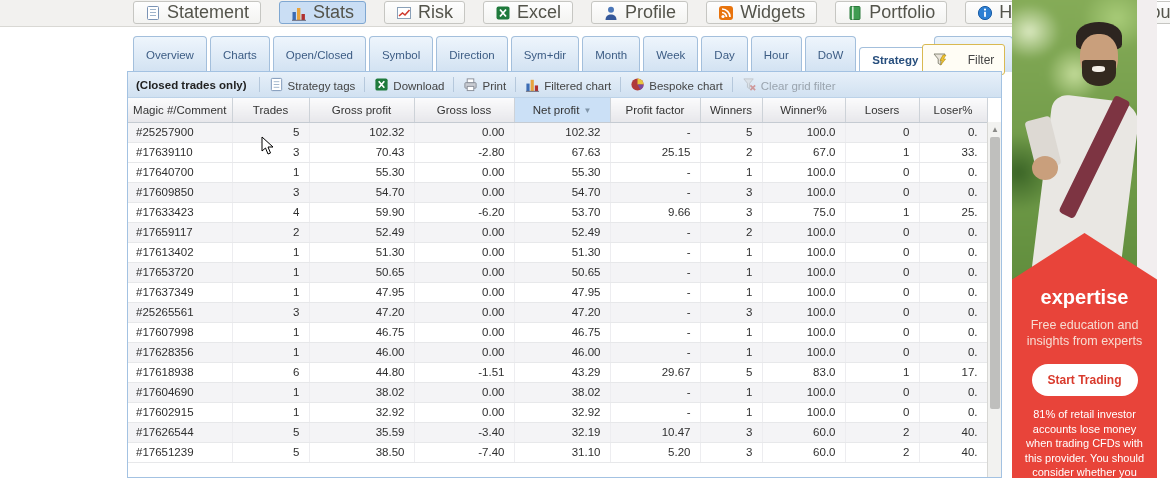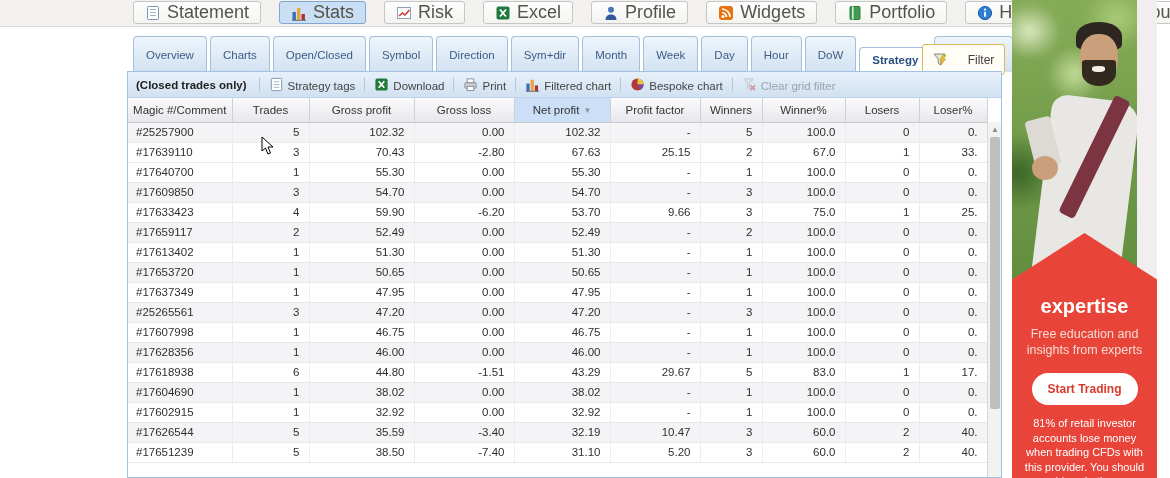--- a/index.html
+++ b/index.html
@@ -89,21 +89,21 @@
   .phone { position:absolute; left:18px; top:118px; width:26px; height:50px; background:#ddd9d3;
     border-radius:4px; transform:rotate(-14deg); }
   .hand { position:absolute; left:20px; top:156px; width:26px; height:24px; background:#c99f7c; border-radius:50%; }
   .trousers { position:absolute; left:30px; bottom:0; width:90px; height:40px; background:#3a3a42; }
   .folder { position:absolute; left:44px; bottom:0; width:60px; height:48px; background:#d4372c;
     transform:rotate(12deg); }
   .banner { position:absolute; left:0; top:233px; width:145px; height:245px; background:#e8443a;
     clip-path:polygon(50% 0, 100% 19%, 100% 100%, 0 100%, 0 19%);
     text-align:center; padding:52px 10px 0 10px; }
   .ad-kicker { color:#eccb9f; font-size:17px; font-weight:bold; letter-spacing:.5px; }
-  .ad-headline { color:#ffffff; font-size:20px; font-weight:bold; margin-top:10px; }
+  .ad-headline { color:#ffffff; font-size:20px; font-weight:bold; margin-top:1px; }
   .ad-sub { color:#f7dcd2; font-size:12.5px; line-height:1.28; margin-top:8px; }
   .cta { display:block; margin:15px auto 8px auto; width:106px; padding:9px 0; background:#fff;
     border:none; border-radius:17px; color:#d93a2c; font-weight:bold; font-size:12px;
     font-family:"Liberation Sans",sans-serif; cursor:pointer; }
   .ad-disclaimer { color:#ffffff; font-size:11px; line-height:1.32; margin-top:11px; }
 
   
   .cursor { position:absolute; left:261px; top:136px; width:13px; height:19px; pointer-events:none; }
 </style>
 </head>

